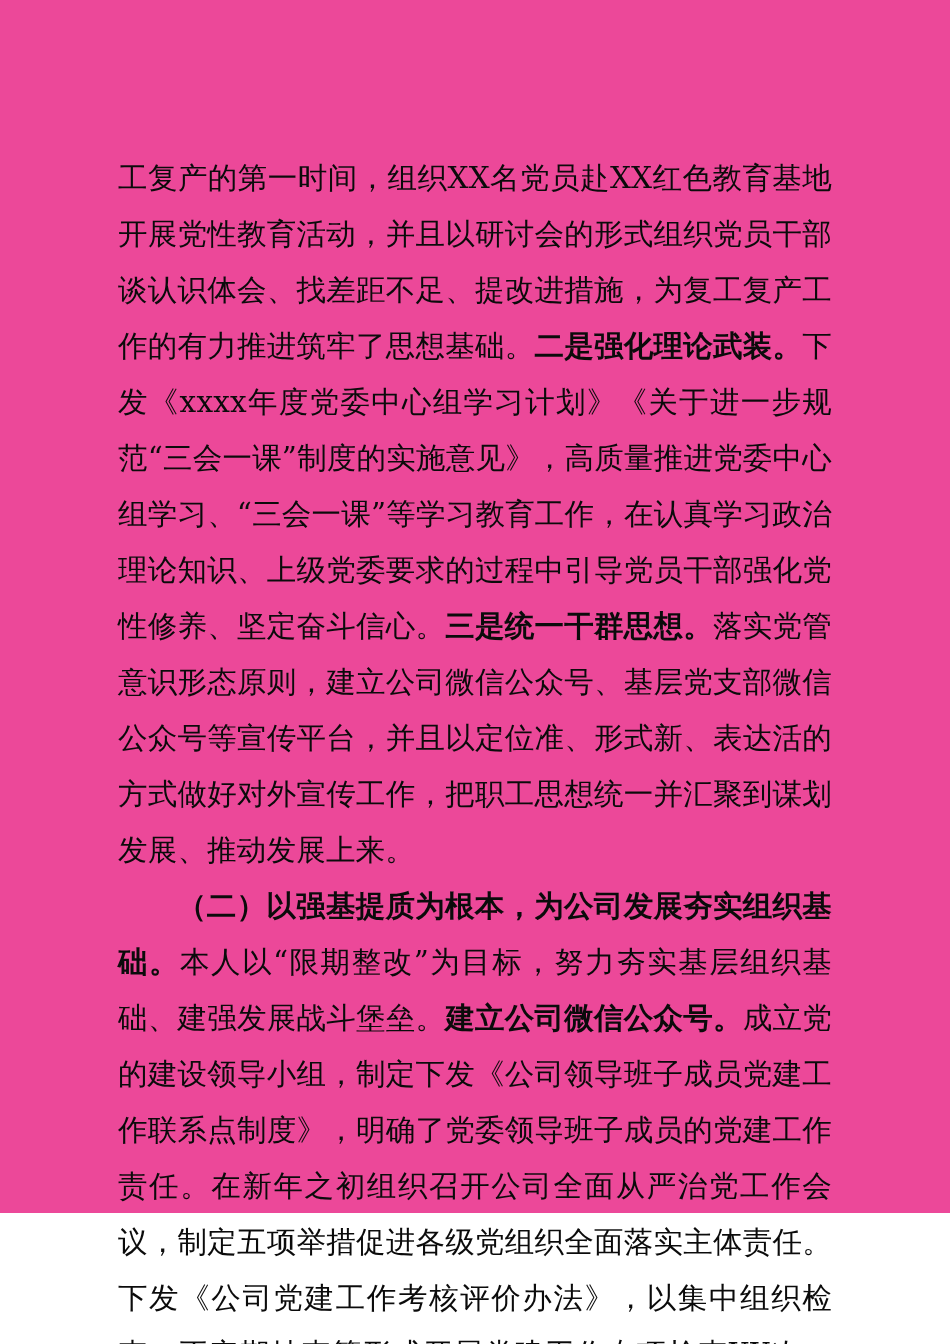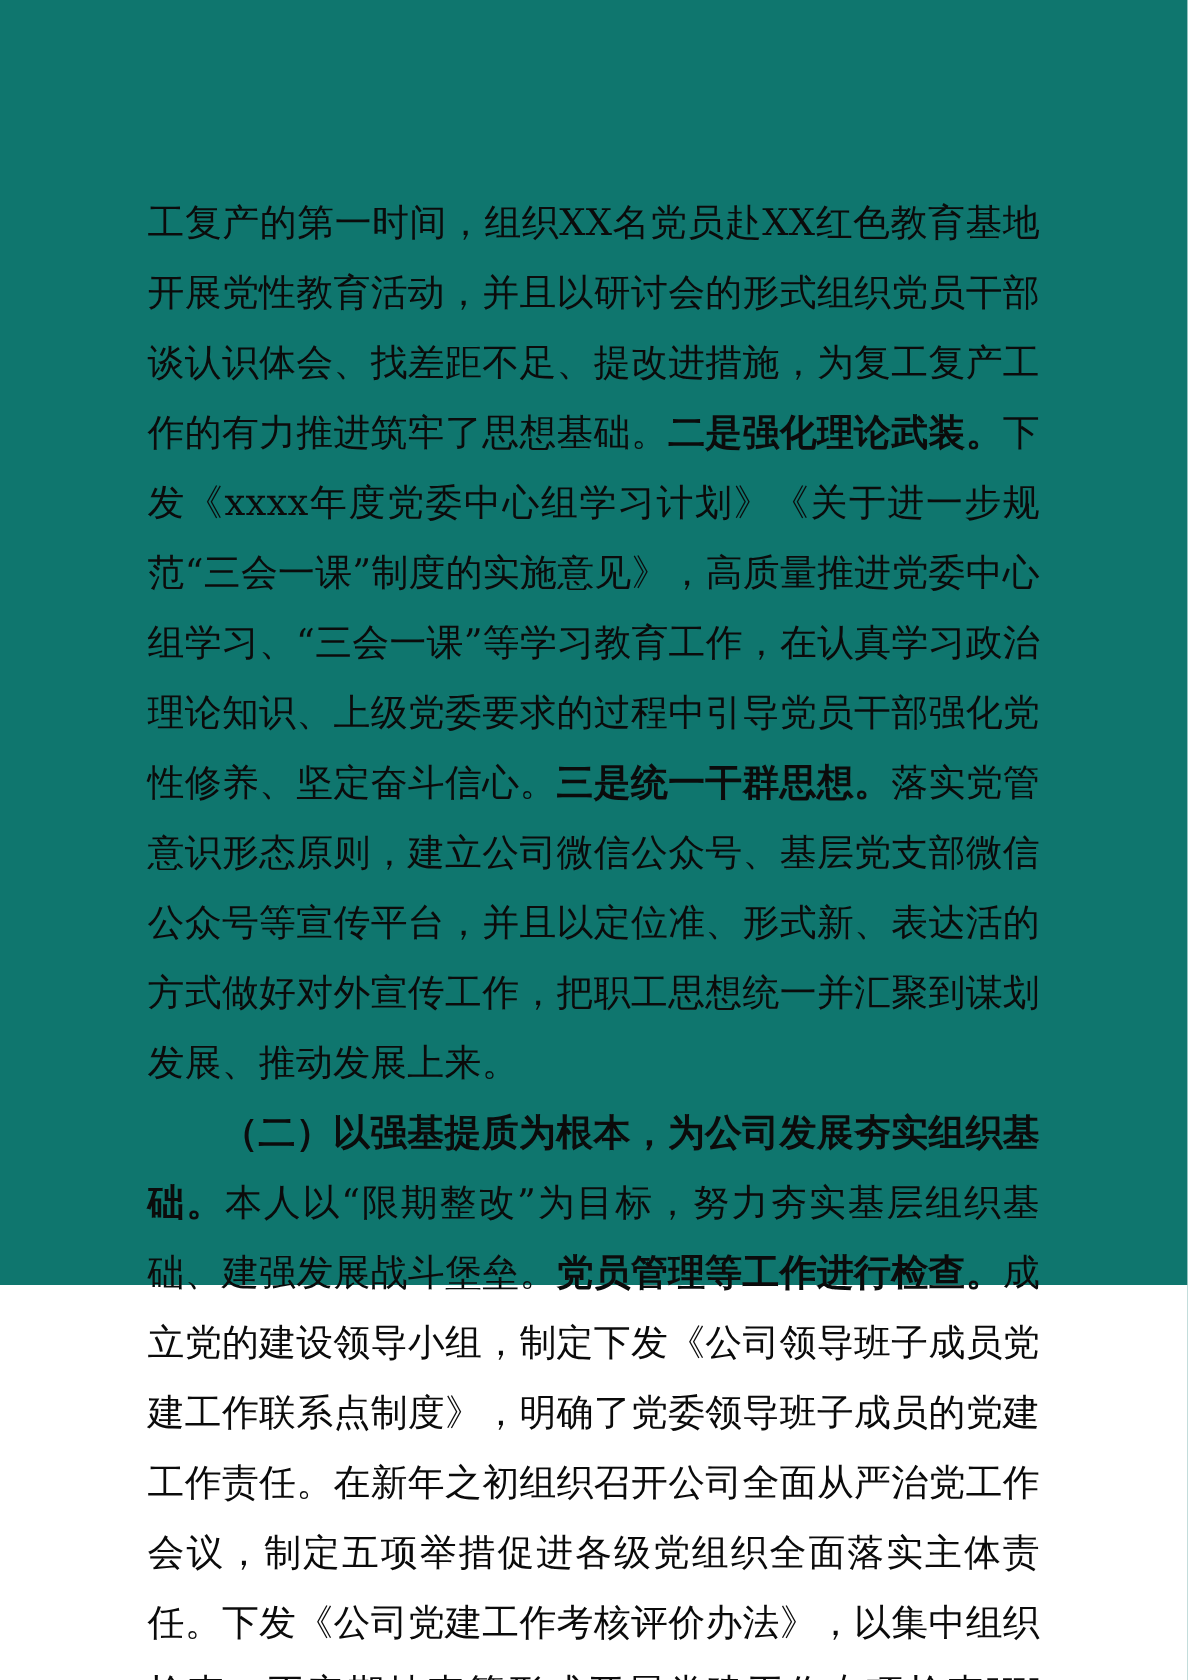--- a/index.html
+++ b/index.html
@@ -9,24 +9,24 @@
   }
   body {
     width: 950px;
     height: 1344px;
     font-family: "DejaVu Serif", "Liberation Serif", serif;
     color: #0b0b0b;
   }
   .page {
     position: relative;
     width: 950px;
-    height: 1028px;
+    height: 1213px;
     box-sizing: border-box;
     padding: 150px 118px 80px 118px;
-    background: #0f766e;
+    background: #ec4899;
   }
   .doc-body {
     font-size: 29.5px;
     line-height: 56px;
     text-align: justify;
     text-justify: inter-ideograph;
     letter-spacing: 0.2px;
   }
   p.para {
     margin: 0;
@@ -41,16 +41,16 @@
   }
 </style>
 </head>
 <body>
 
 <div class="page">
   <div class="doc-body">
 
     <p class="para"><span>工复产的第一时间，组织XX名党员赴XX红色教育基地开展党性教育活动，并且以研讨会的形式组织党员干部谈认识体会、找差距不足、提改进措施，为复工复产工作的有力推进筑牢了思想基础。</span><span class="bold">二是强化理论武装。</span><span>下发《xxxx年度党委中心组学习计划》《关于进一步规范“三会一课”制度的实施意见》，高质量推进党委中心组学习、“三会一课”等学习教育工作，在认真学习政治理论知识、上级党委要求的过程中引导党员干部强化党性修养、坚定奋斗信心。</span><span class="bold">三是统一干群思想。</span><span>落实党管意识形态原则，建立公司微信公众号、基层党支部微信公众号等宣传平台，并且以定位准、形式新、表达活的方式做好对外宣传工作，把职工思想统一并汇聚到谋划发展、推动发展上来。</span></p>
 
-    <p class="indent"><span class="bold">（二）以强基提质为根本，为公司发展夯实组织基础。</span><span>本人以“限期整改”为目标，努力夯实基层组织基础、建强发展战斗堡垒。</span><span class="bold">党员管理等工作进行检查。</span><span>成立党的建设领导小组，制定下发《公司领导班子成员党建工作联系点制度》，明确了党委领导班子成员的党建工作责任。在新年之初组织召开公司全面从严治党工作会议，制定五项举措促进各级党组织全面落实主体责任。下发《公司党建工作考核评价办法》，以集中组织检查、不定期抽查等形式开展党建工作专项检查XX次，对XX个基层党支部的党员发展、党员教育、党员管理等工作进行检查，对发现的XX项问题下发通报、限期整改，促进了党建责任</span></p>
+    <p class="indent"><span class="bold">（二）以强基提质为根本，为公司发展夯实组织基础。</span><span>本人以“限期整改”为目标，努力夯实基层组织基础、建强发展战斗堡垒。</span><span class="bold">建立公司微信公众号。</span><span>成立党的建设领导小组，制定下发《公司领导班子成员党建工作联系点制度》，明确了党委领导班子成员的党建工作责任。在新年之初组织召开公司全面从严治党工作会议，制定五项举措促进各级党组织全面落实主体责任。下发《公司党建工作考核评价办法》，以集中组织检查、不定期抽查等形式开展党建工作专项检查XX次，对XX个基层党支部的党员发展、党员教育、党员管理等工作进行检查，对发现的XX项问题下发通报、限期整改，促进了党建责任</span></p>
 
   </div>
 </div>
 
 </body></html>

